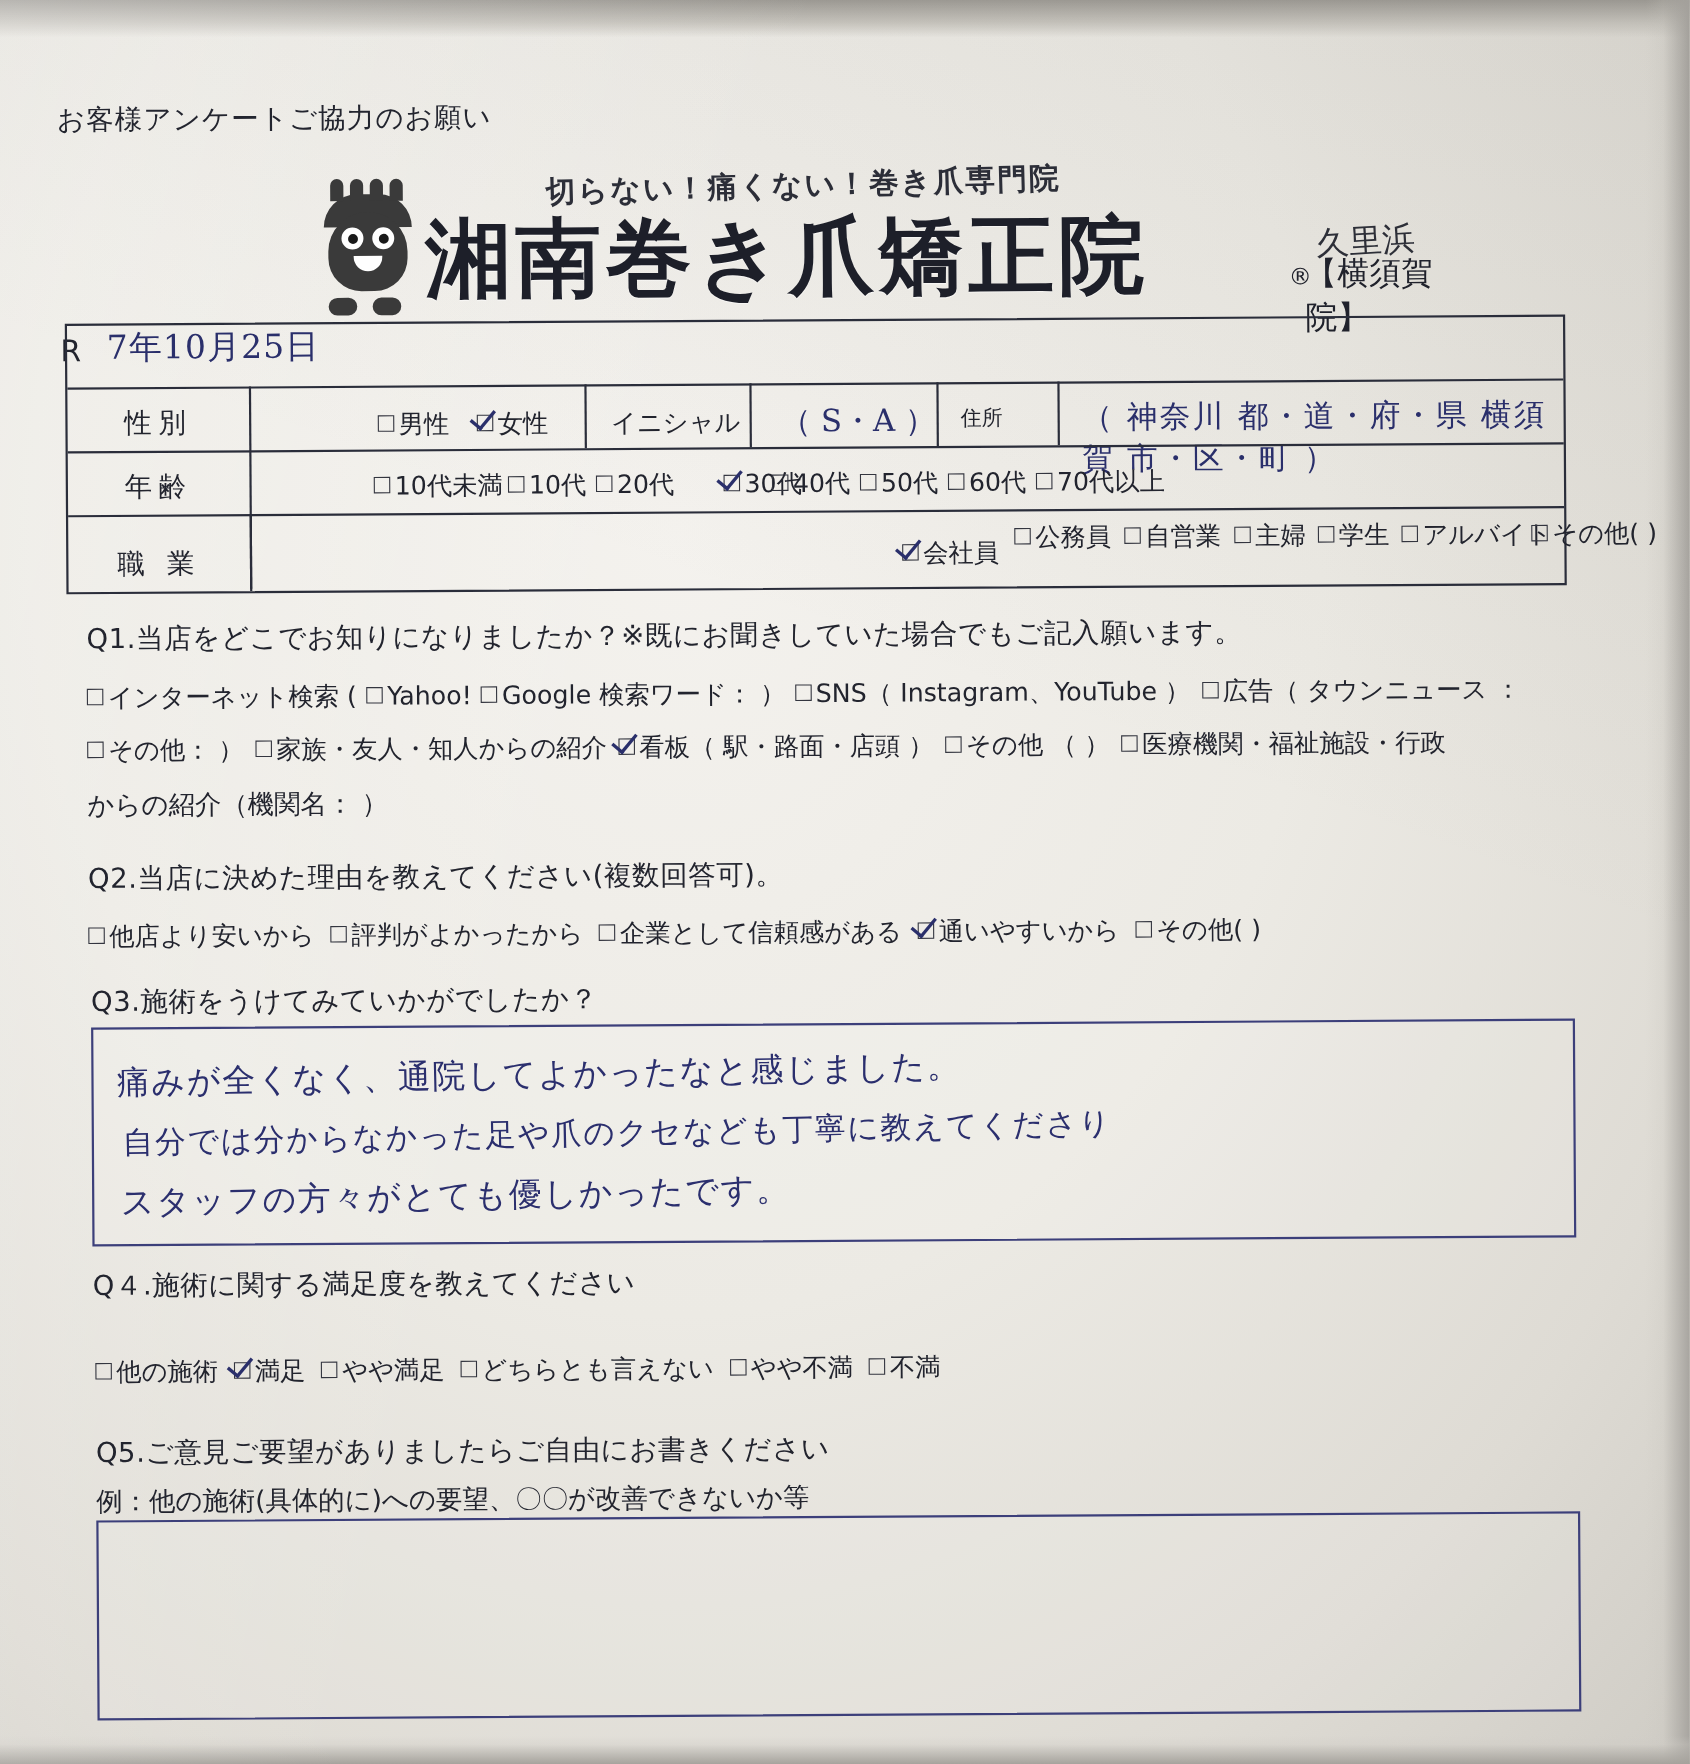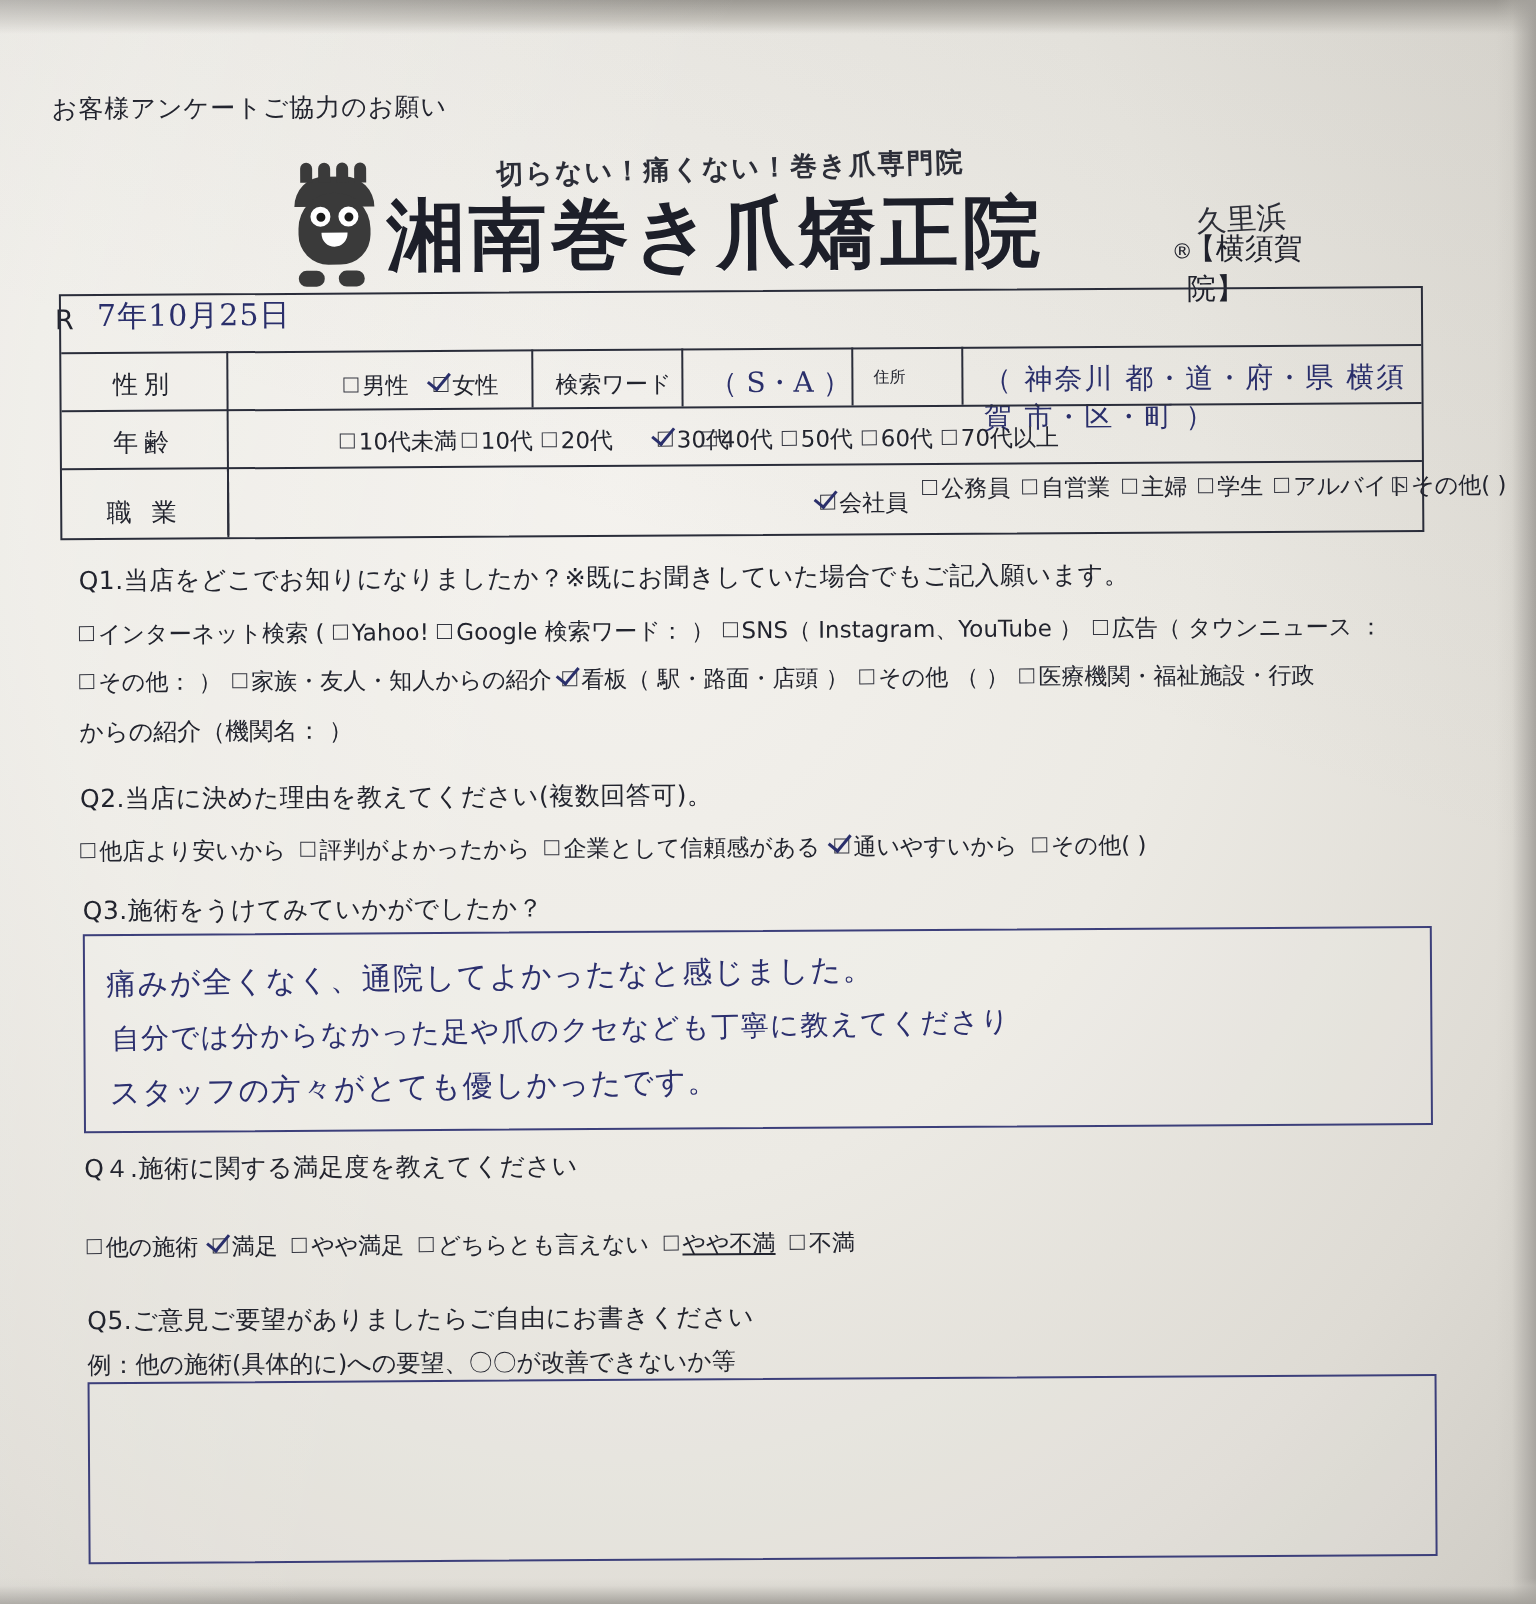--- a/index.html
+++ b/index.html
@@ -274,24 +274,24 @@
     <div class="row" id="r1"></div>
     <div class="cell-label jp" style="top:72px">性別</div>
 
     <div class="opt jp" style="position:absolute; left:282px; top:76px;">
       <span class="cb"></span><span>男性</span>
     </div>
     <div class="opt jp" style="position:absolute; left:372px; top:76px;">
       <span class="cb checked"></span><span>女性</span>
     </div>
 
-    <div class="jp" style="position:absolute; left:494px; top:76px; font-size:23px;">検索ワード</div>
+    <div class="jp" style="position:absolute; left:494px; top:76px; font-size:23px;">イニシャル</div>
     <div class="hand" style="position:absolute; left:648px; top:72px; font-size:28px;">（ S・A ）</div>
 
-    <div class="jp" style="position:absolute; left:812px; top:76px; font-size:16px;">住所</div>
+    <div class="jp" style="position:absolute; left:812px; top:76px; font-size:19px;">住所</div>
     <div class="hand" style="position:absolute; left:922px; top:70px; font-size:28px; letter-spacing:2px;">（ 神奈川  都・道・府・県   横須賀  市・区・町 ）</div>
 
     <div class="row" id="r2"></div>
     <div class="cell-label jp" style="top:130px">年齢</div>
 
     <div class="opt jp" style="position:absolute; left:278px; top:132px;">
       <span class="cb"></span><span>10代未満</span>
     </div>
     <div class="opt jp" style="position:absolute; left:400px; top:132px;">
       <span class="cb"></span><span>10代</span>
@@ -376,21 +376,21 @@
   <div class="hand-line skew" style="left:105px; top:955px;">痛みが全くなく、通院してよかったなと感じました。</div>
   <div class="hand-line skew" style="left:110px; top:1010px; font-size:28px;">自分では分からなかった足や爪のクセなども丁寧に教えてくださり</div>
   <div class="hand-line skew" style="left:108px; top:1065px;">スタッフの方々がとても優しかったです。</div>
 
   <div class="q jp" style="left:82px; top:1148px;">Q４.施術に関する満足度を教えてください</div>
   <div style="position:absolute; left:84px; top:1228px;">
     <span class="opt jp"><span class="cb"></span><span>他の施術</span></span>
     <span class="opt jp" style="margin-left:10px;"><span class="cb checked"></span><span>満足</span></span>
     <span class="opt jp" style="margin-left:10px;"><span class="cb"></span><span>やや満足</span></span>
     <span class="opt jp" style="margin-left:10px;"><span class="cb"></span><span>どちらとも言えない</span></span>
-    <span class="opt jp" style="margin-left:10px;text-decoration:underline;"><span class="cb"></span><span>やや不満</span></span>
+    <span class="opt jp" style="margin-left:10px;"><span class="cb"></span><span>やや不満</span></span>
     <span class="opt jp" style="margin-left:10px;"><span class="cb"></span><span>不満</span></span>
   </div>
 
   <div class="q jp" style="left:84px; top:1300px;">Q5.ご意見ご要望がありましたらご自由にお書きください</div>
   <div class="qline jp" style="left:84px; top:1345px;">例：他の施術(具体的に)への要望、〇〇が改善できないか等</div>
   <div class="answer-box" style="left:84px; top:1378px; width:1345px; height:178px;">
     <span style="position:absolute; left:16px; top:10px; font-size:28px; color:#2b2f6e; font-family:'DejaVu Serif',serif;"></span>
   </div>
 
 </div>

